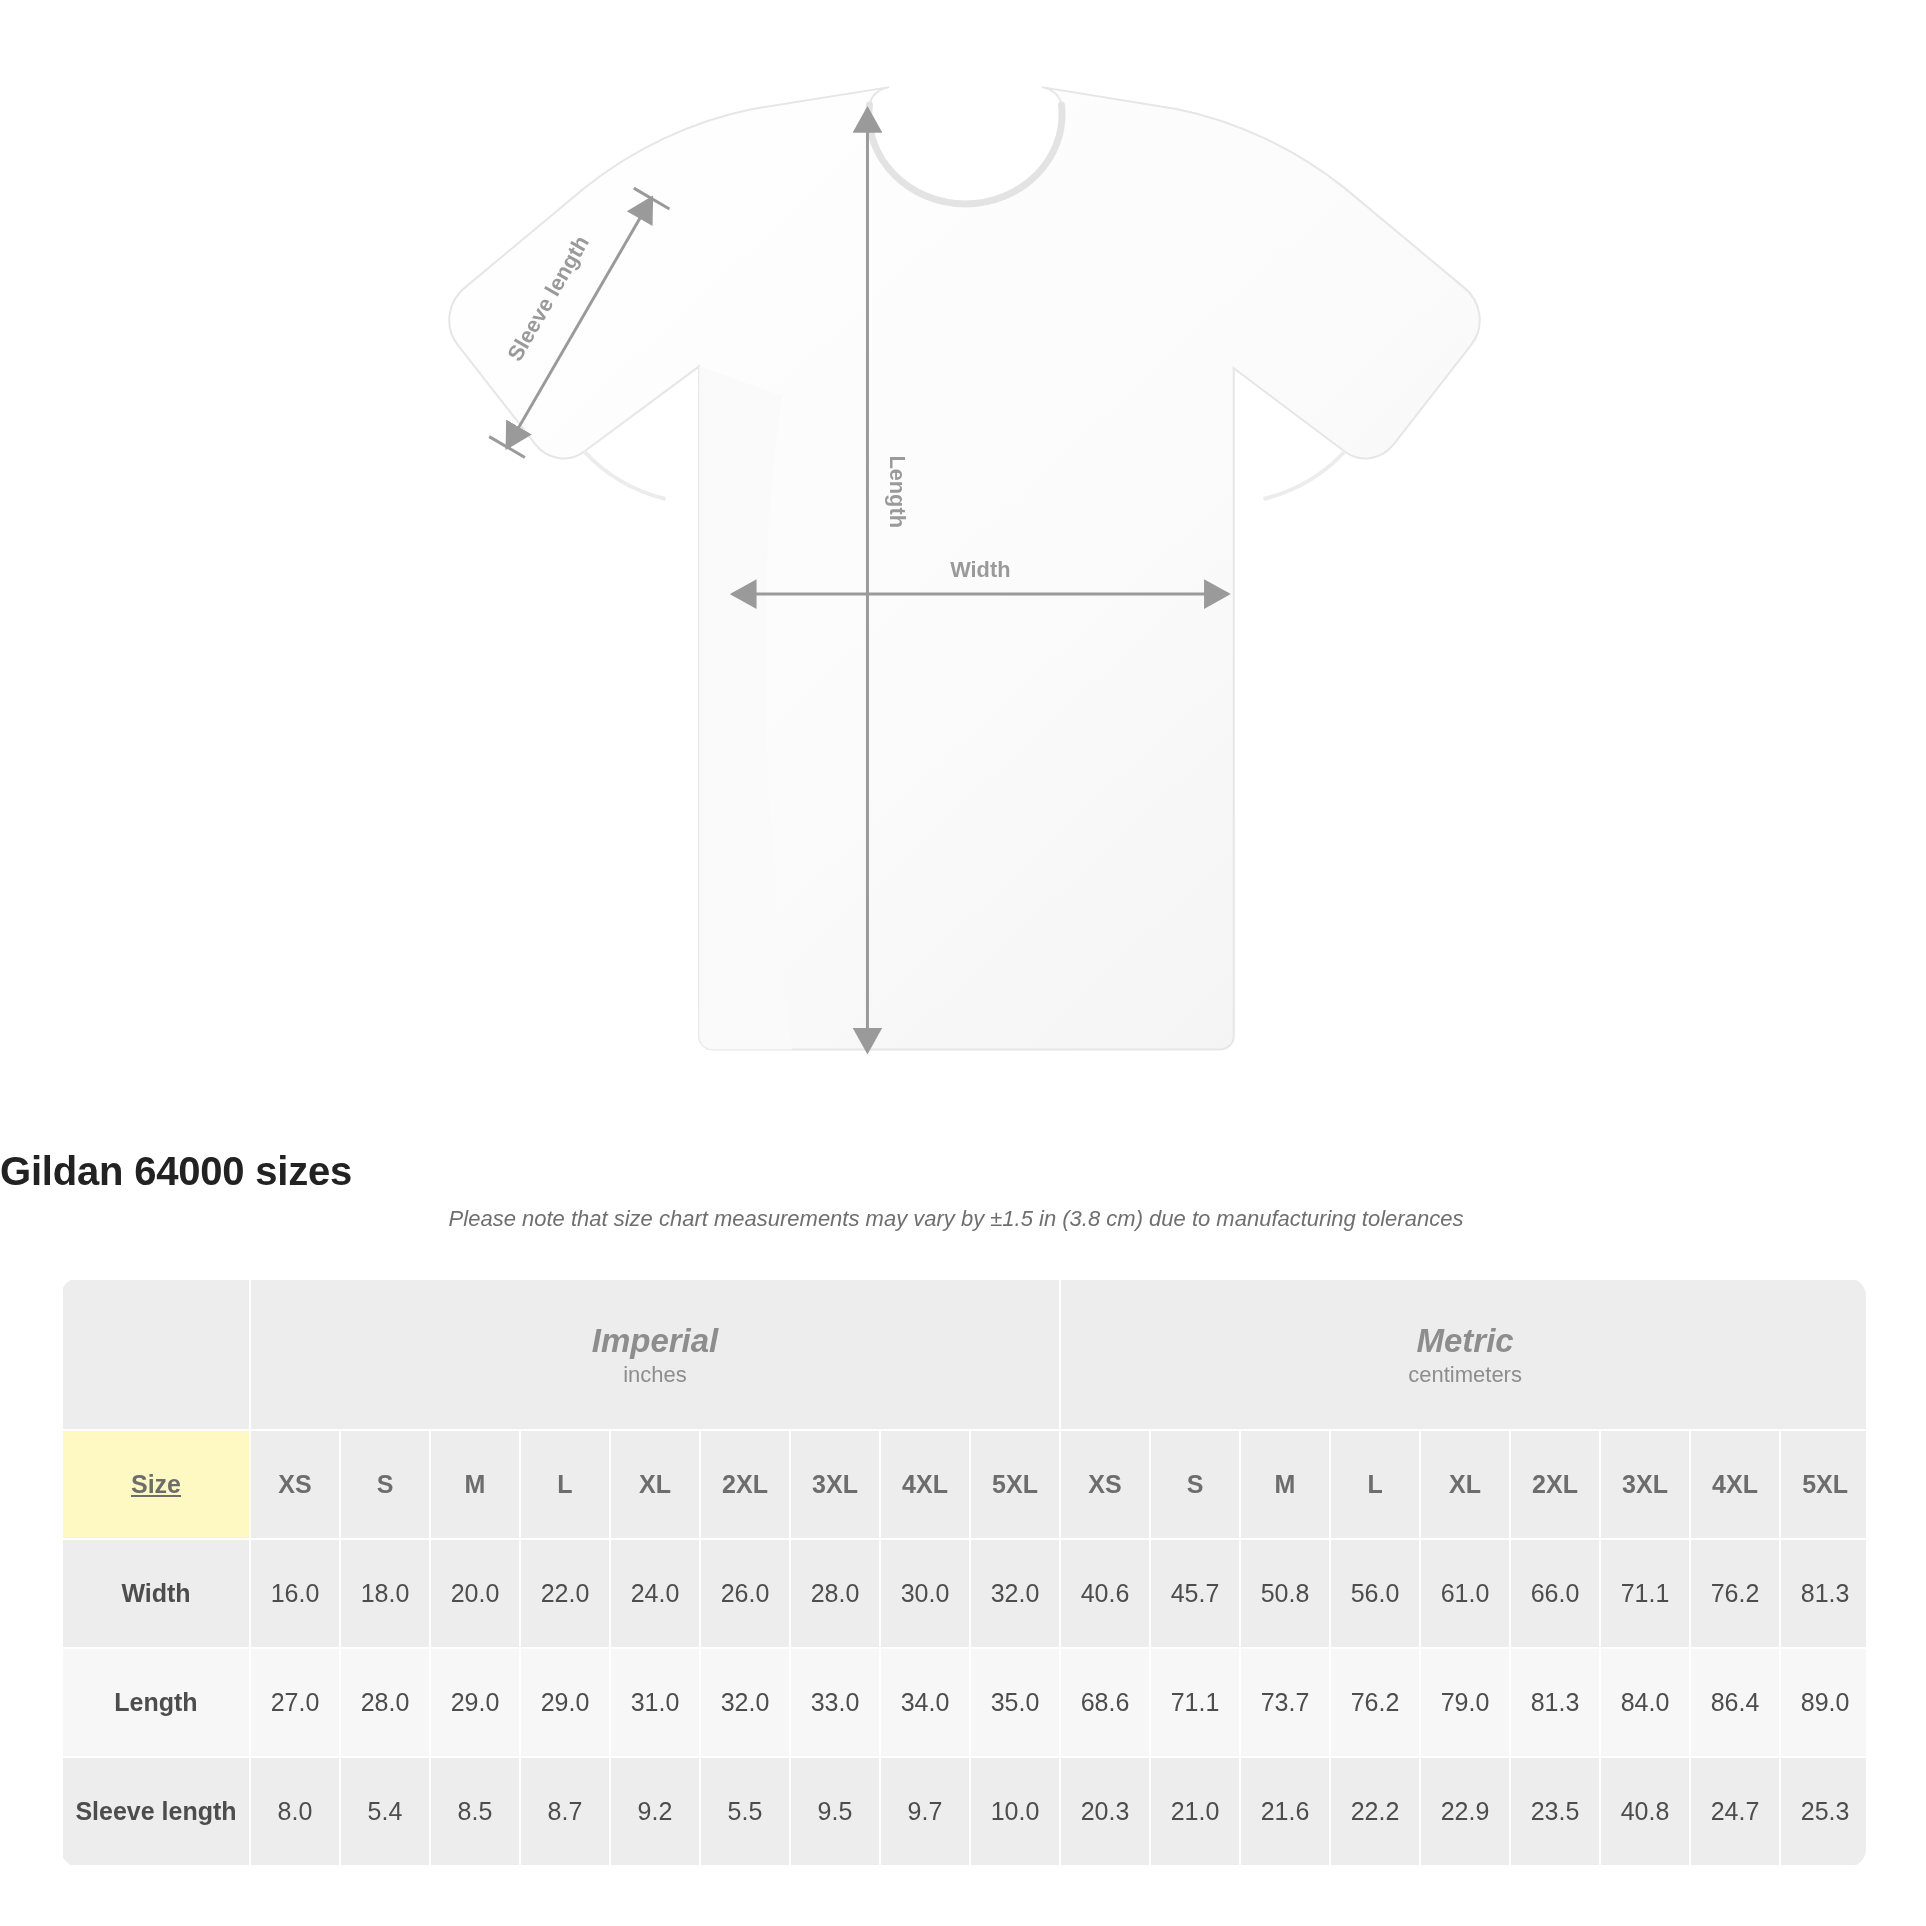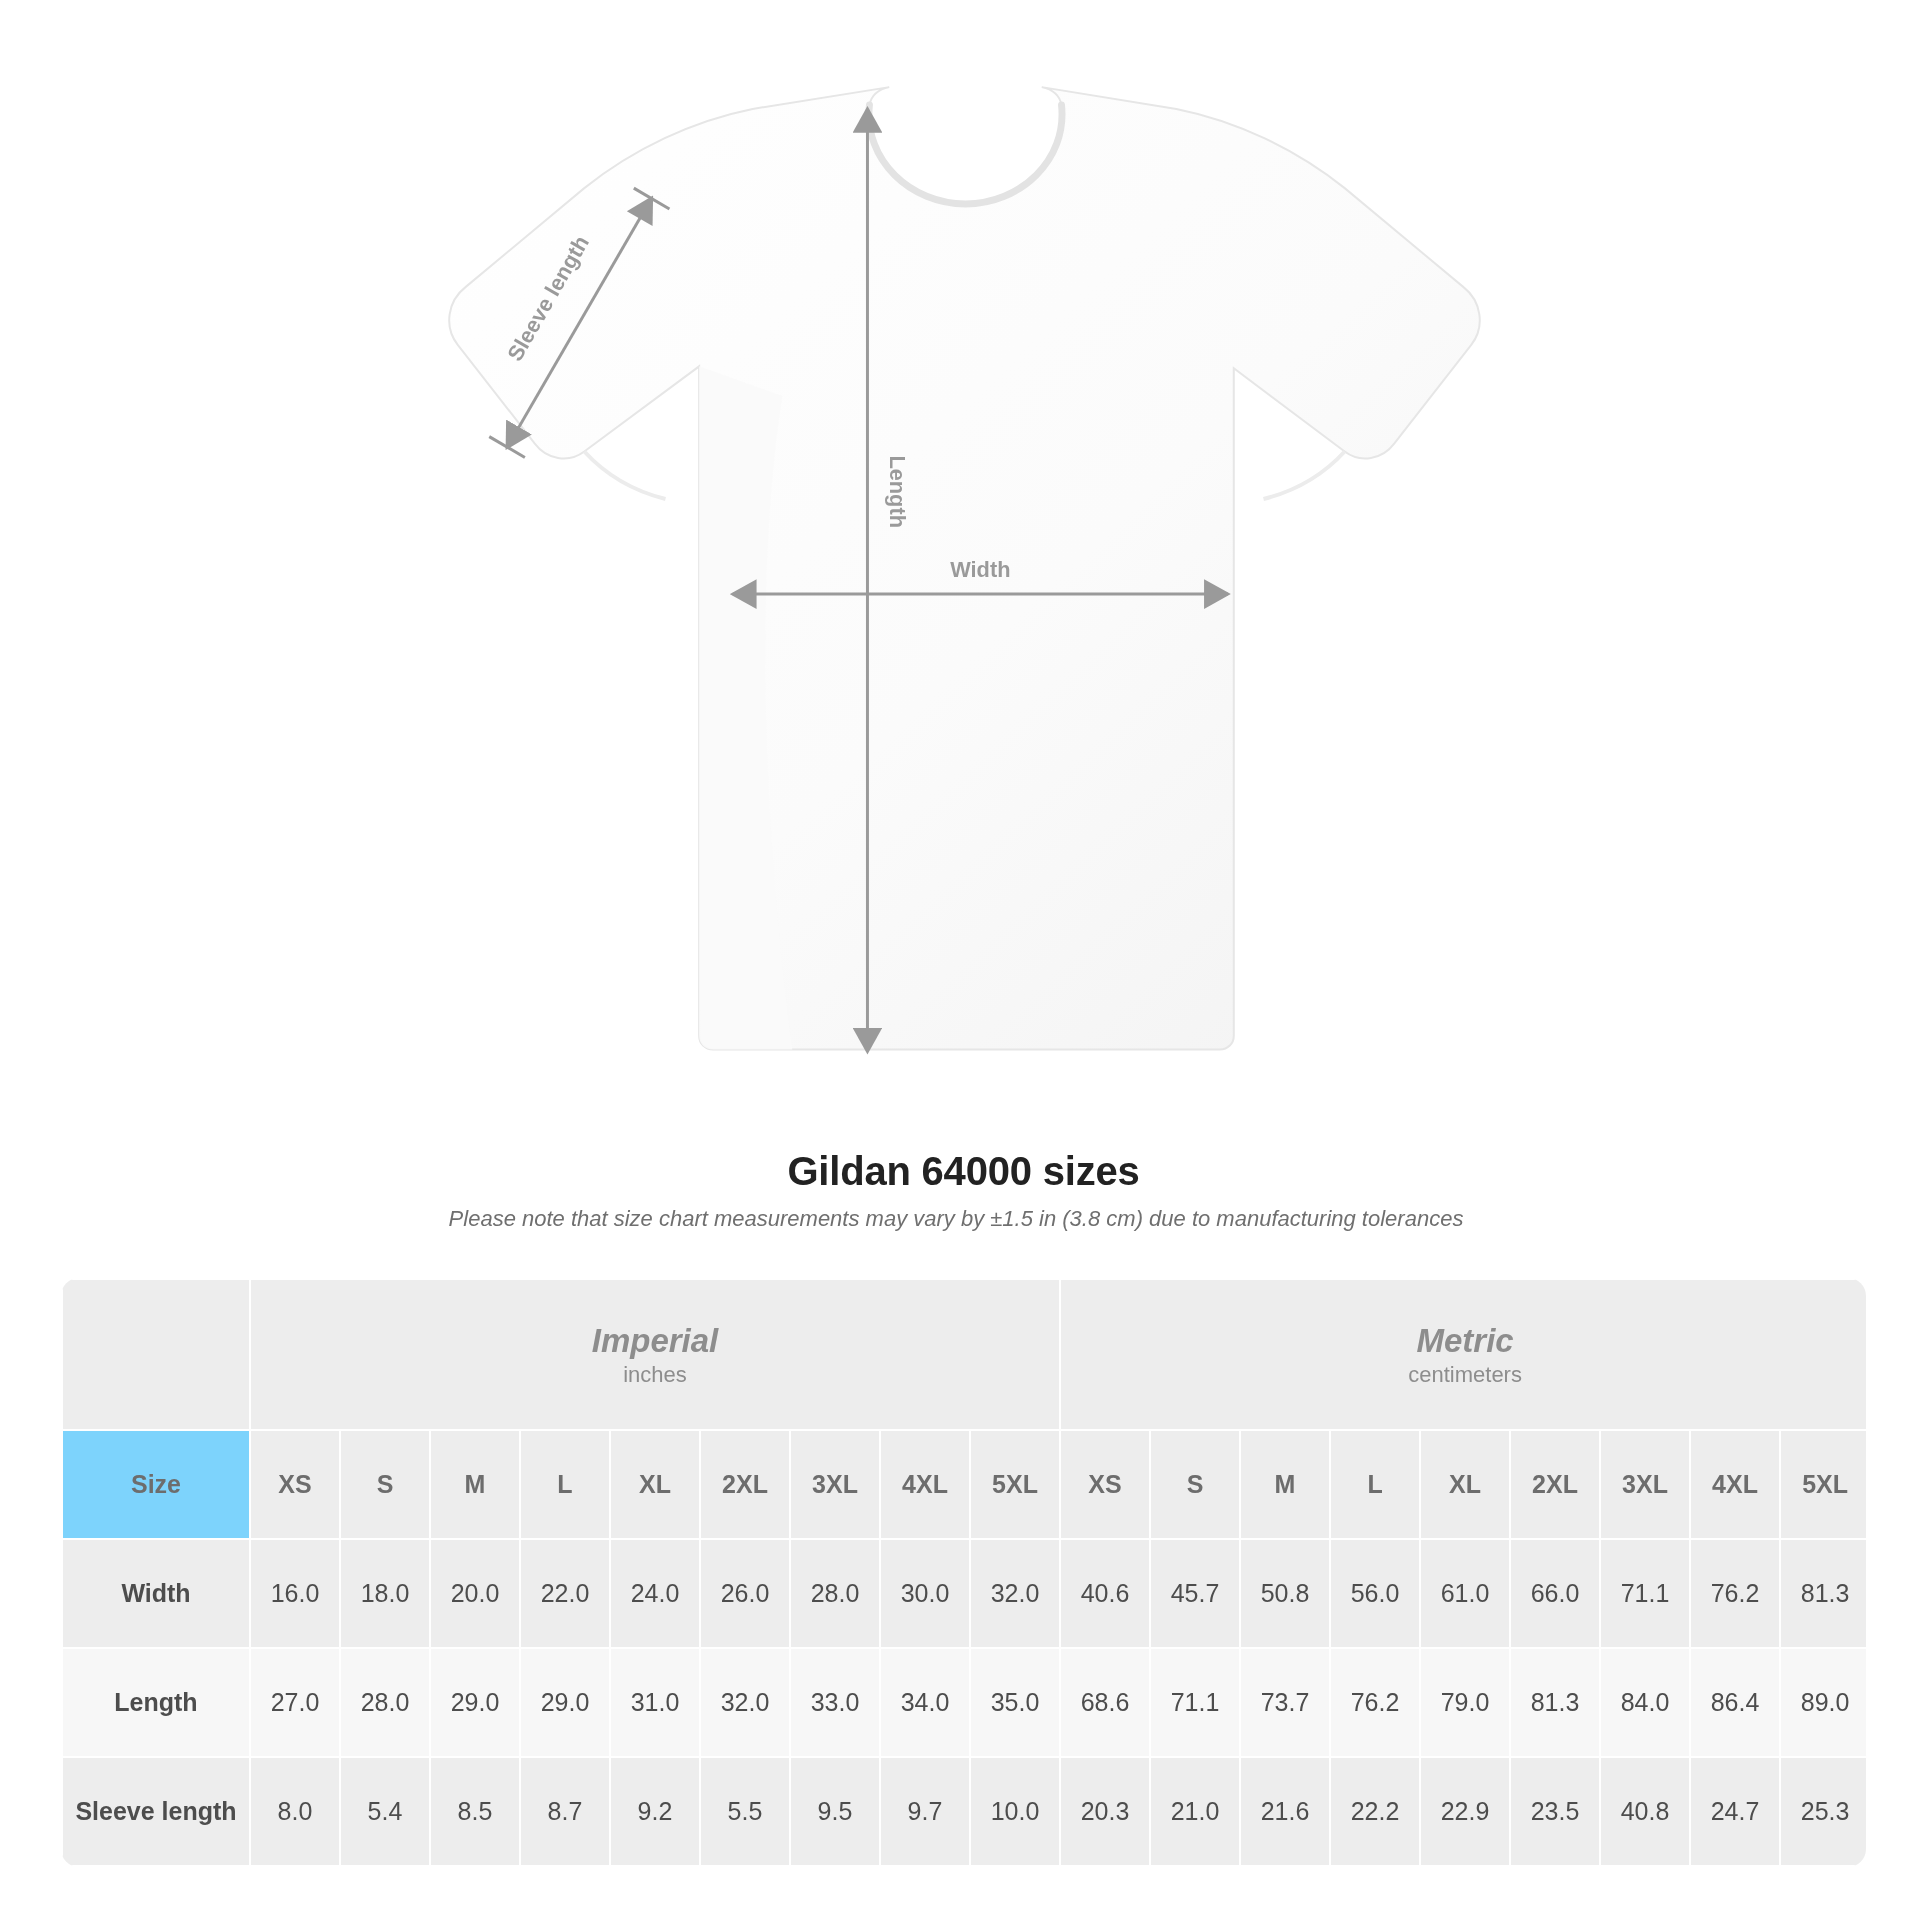--- a/index.html
+++ b/index.html
@@ -34,21 +34,21 @@
   }
   .dim-label {
     fill: #9a9a9a;
     font-family: "Liberation Sans", sans-serif;
     font-weight: bold;
     font-size: 22px;
   }
 
   
   .chart-title {
-    text-align: center;
+    text-align: left;
     font-size: 40px;
     font-weight: bold;
     color: #222222;
     margin: 0;
     padding: 0 0 6px 0;
     letter-spacing: -0.2px;
   }
   .chart-note {
     text-align: center;
     font-size: 22px;
@@ -97,21 +97,22 @@
   .blank-corner { background: #ededed; }
 
   .head-row td {
     height: 107px;
     background: #fbfbfb;
     font-size: 25px;
     font-weight: bold;
     color: #6d6d6d;
   }
   .head-row td.rowlabel {
-    background: #7dd3fc;
+    background: #fef9c3;
+    text-decoration: underline;
   }
 
   .data-row td {
     height: 107px;
     font-size: 25px;
     color: #4d4d4d;
   }
   .data-row.odd td { background: #ededed; }
   .data-row.even td { background: #f7f7f7; }
   .rowlabel {

